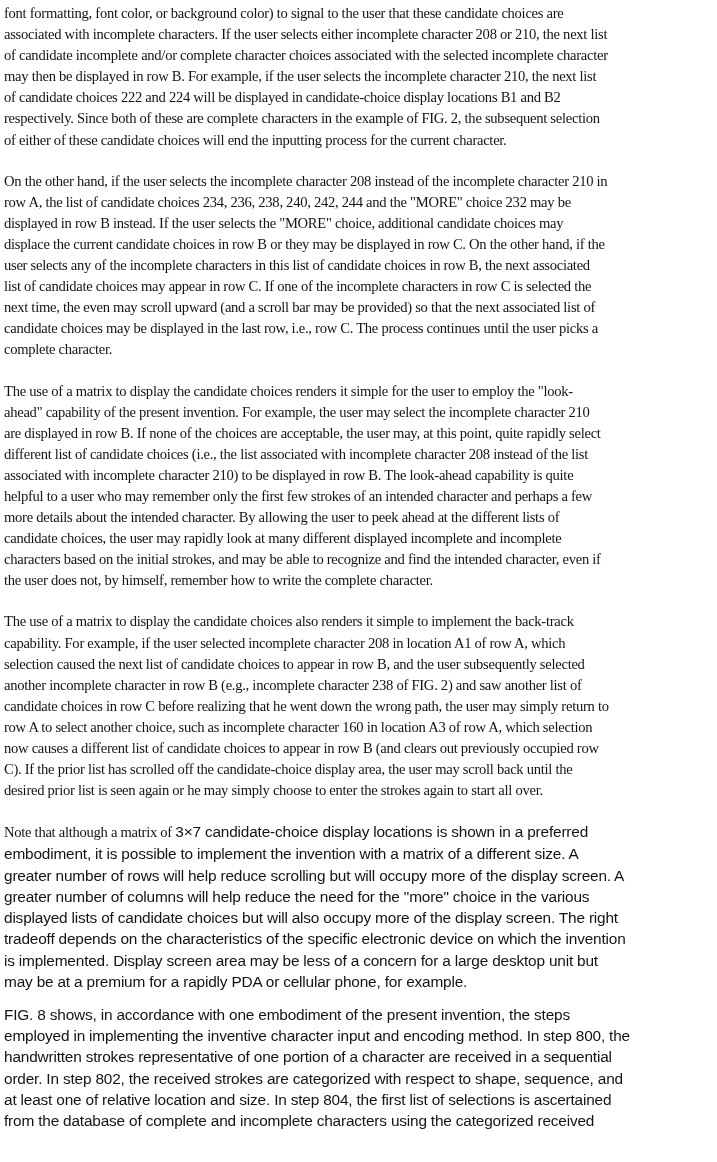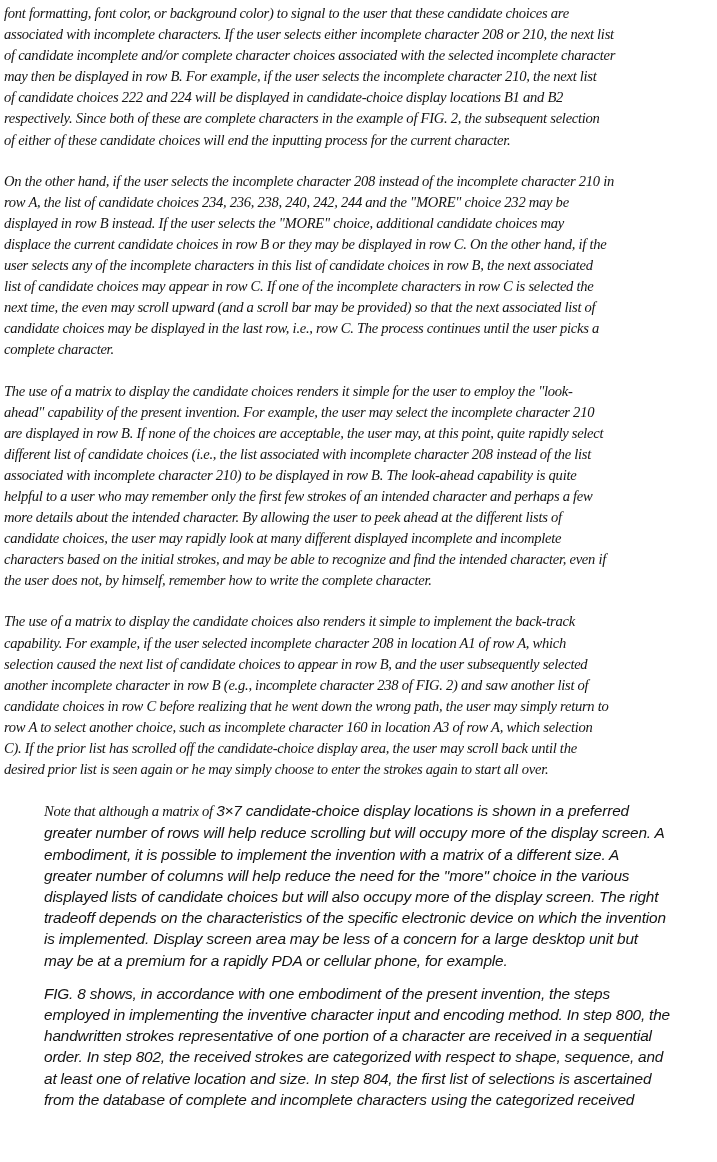--- a/index.html
+++ b/index.html
@@ -5,36 +5,36 @@
   html, body { margin: 0; padding: 0; }
   body {
     width: 717px;
     height: 1162px;
     background: #ffffff;
     color: #131313;
     overflow: hidden;
     box-sizing: border-box;
     padding: 3px 1px 0 4px;
   }
-  .page { width: 100%; height: 100%; font-style: italic; }
+  .page { width: 100%; height: 100%; }
   .para { margin: 0 0 20px 0; }
   .line { white-space: pre; }
   .para.serif .line, span.serif {
     font-family: "Liberation Serif", serif;
     font-size: 14.6px;
     letter-spacing: -0.28px;
   }
   .para.serif .line { line-height: 21.1px; }
   .para.sans .line, span.sans {
     font-family: "Liberation Sans", sans-serif;
     font-size: 15.4px;
     letter-spacing: -0.18px;
   }
   .para.sans .line { line-height: 21.2px; }
-  .para.sans { margin-bottom: 12px; margin-left: 40px; }
+  .para.sans { margin-bottom: 12px; }
   .para:last-child { margin-bottom: 0; }
 </style>
 </head>
 <body>
 
 <main class="page">
   <div>
       <div class="para serif">
         <div class="line">font formatting, font color, or background color) to signal to the user that these candidate choices are</div>
         <div class="line">associated with incomplete characters. If the user selects either incomplete character 208 or 210, the next list</div>
@@ -67,27 +67,28 @@
         <div class="line">characters based on the initial strokes, and may be able to recognize and find the intended character, even if</div>
         <div class="line">the user does not, by himself, remember how to write the complete character.</div>
       </div>
       <div class="para serif">
         <div class="line">The use of a matrix to display the candidate choices also renders it simple to implement the back-track</div>
         <div class="line">capability. For example, if the user selected incomplete character 208 in location A1 of row A, which</div>
         <div class="line">selection caused the next list of candidate choices to appear in row B, and the user subsequently selected</div>
         <div class="line">another incomplete character in row B (e.g., incomplete character 238 of FIG. 2) and saw another list of</div>
         <div class="line">candidate choices in row C before realizing that he went down the wrong path, the user may simply return to</div>
         <div class="line">row A to select another choice, such as incomplete character 160 in location A3 of row A, which selection</div>
+        <div class="line">now causes a different list of candidate choices to appear in row B (and clears out previously occupied row</div>
         <div class="line">C). If the prior list has scrolled off the candidate-choice display area, the user may scroll back until the</div>
         <div class="line">desired prior list is seen again or he may simply choose to enter the strokes again to start all over.</div>
       </div>
       <div class="para sans">
         <div class="line"><span class="serif">Note that although a matrix of </span><span class="sans">3×7 candidate-choice display locations is shown in a preferred</span></div>
+        <div class="line">embodiment, it is possible to implement the invention with a matrix of a different size. A</div>
         <div class="line">greater number of rows will help reduce scrolling but will occupy more of the display screen. A</div>
-        <div class="line">embodiment, it is possible to implement the invention with a matrix of a different size. A</div>
         <div class="line">greater number of columns will help reduce the need for the "more" choice in the various</div>
         <div class="line">displayed lists of candidate choices but will also occupy more of the display screen. The right</div>
         <div class="line">tradeoff depends on the characteristics of the specific electronic device on which the invention</div>
         <div class="line">is implemented. Display screen area may be less of a concern for a large desktop unit but</div>
         <div class="line">may be at a premium for a rapidly PDA or cellular phone, for example.</div>
       </div>
       <div class="para sans">
         <div class="line">FIG. 8 shows, in accordance with one embodiment of the present invention, the steps</div>
         <div class="line">employed in implementing the inventive character input and encoding method. In step 800, the</div>
         <div class="line">handwritten strokes representative of one portion of a character are received in a sequential</div>

